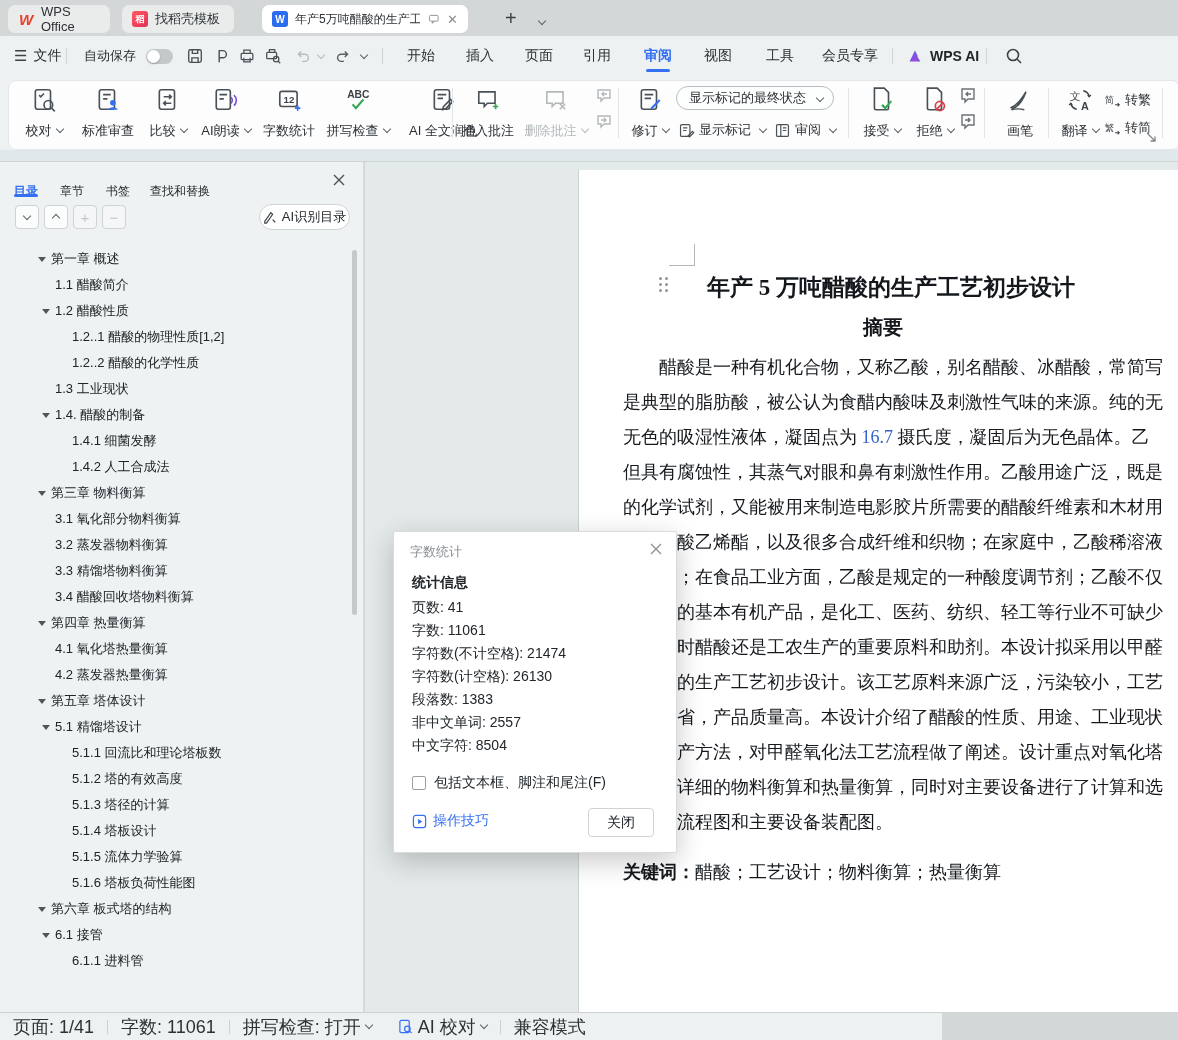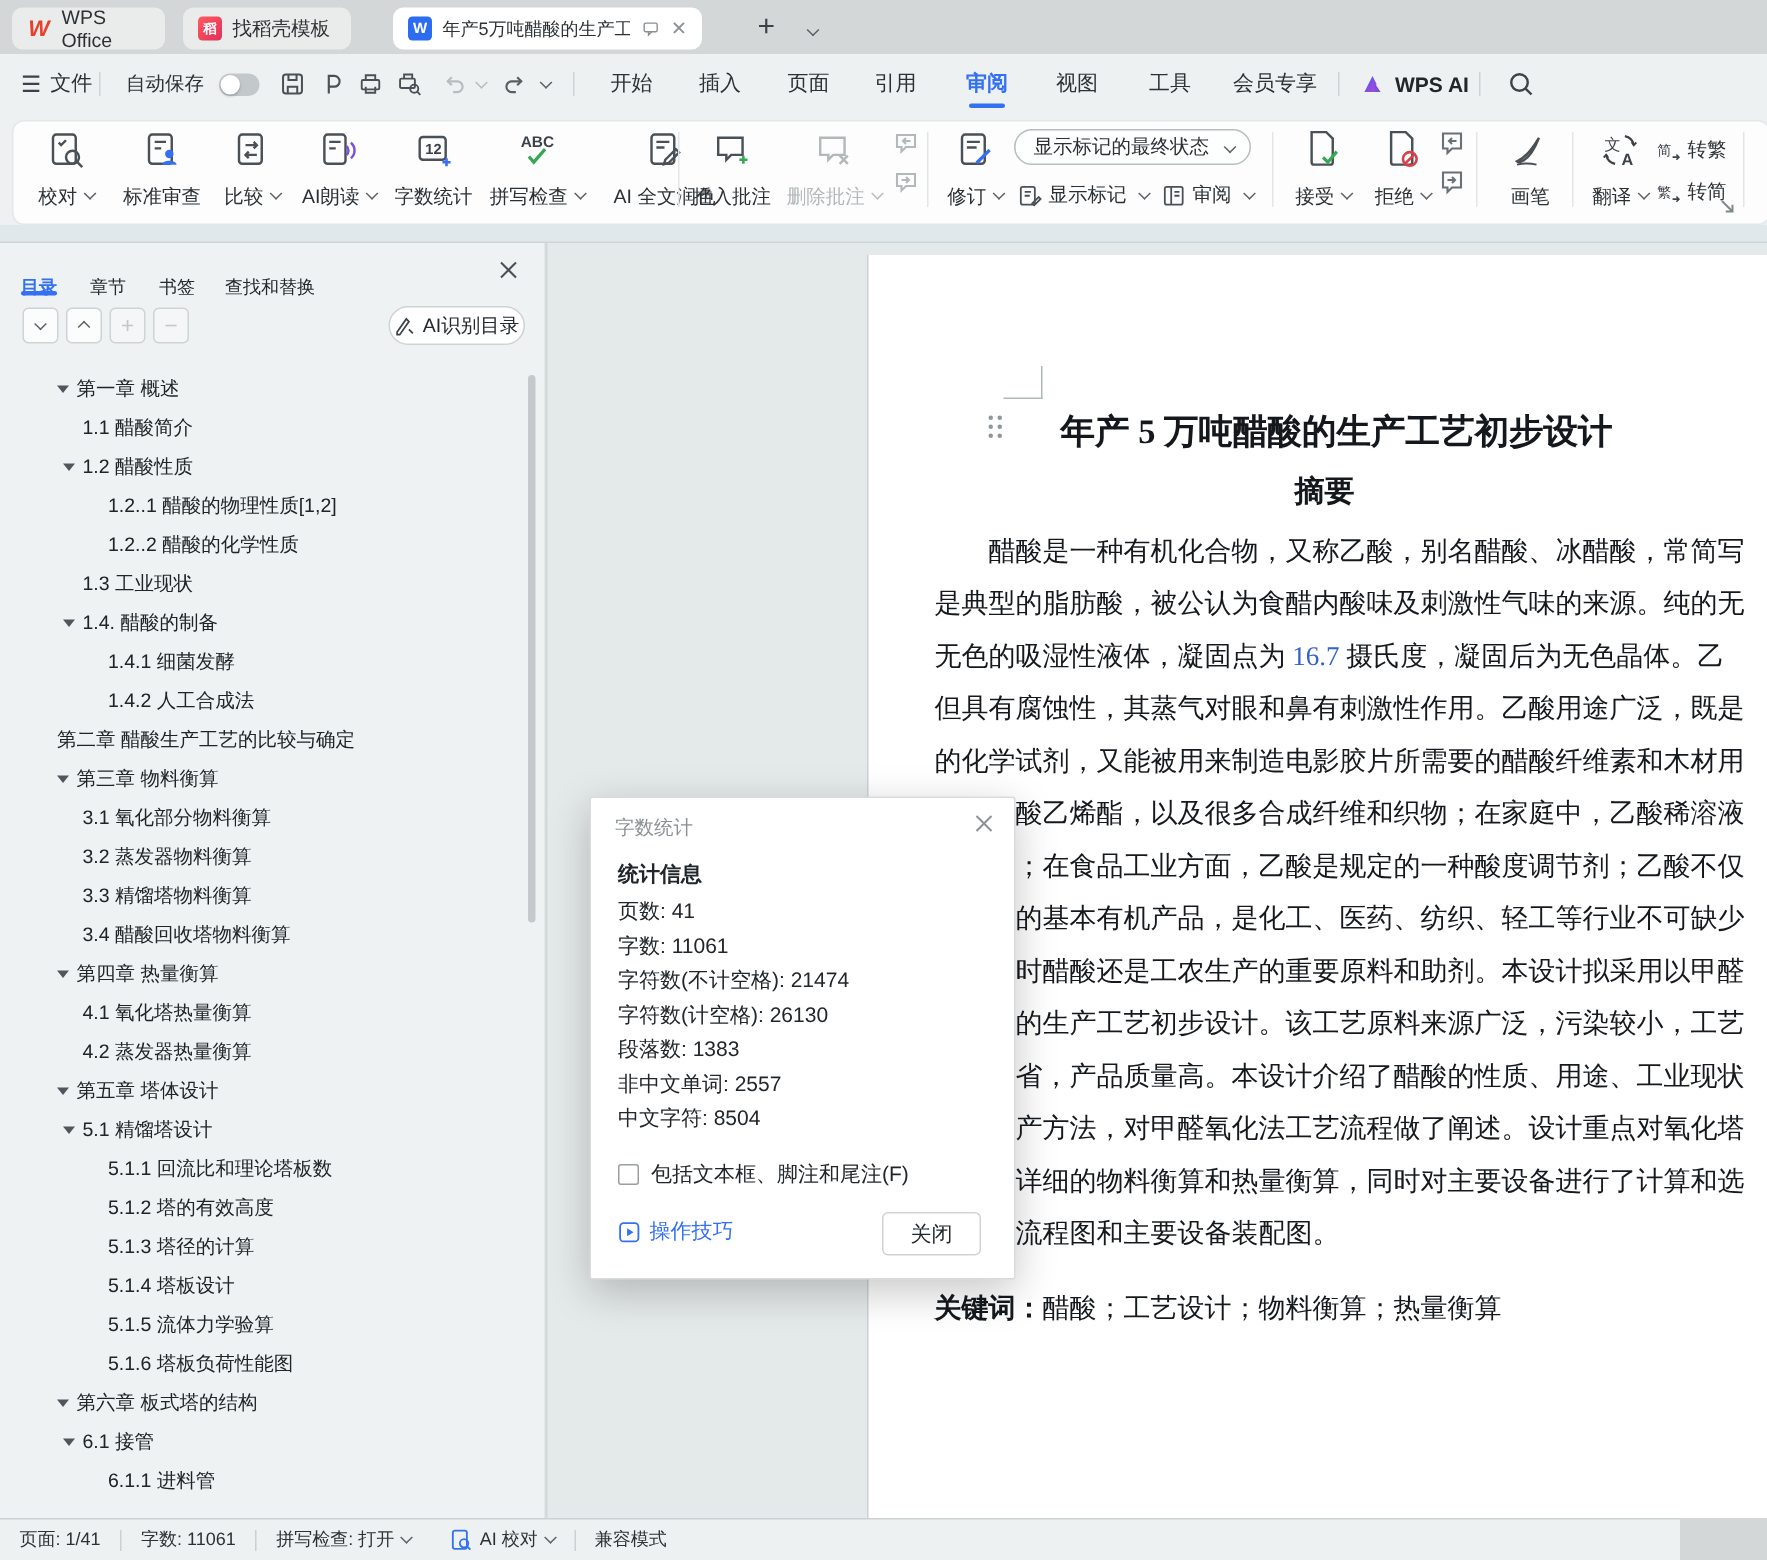--- a/index.html
+++ b/index.html
@@ -92,21 +92,21 @@
   .dlg-x { position:absolute; right:12px; top:9px; width:16px; height:16px; color:#8a9094; }
   .dlg-section { position:absolute; left:18px; top:42px; font-size:14px; font-weight:700; color:#21262a; }
   .dlg-stats { position:absolute; left:18px; top:64px; font-size:14px; color:#21262a; }
   .dlg-stats div { height:23px; line-height:23px; }
   .dlg-check { position:absolute; left:18px; top:242px; display:flex; align-items:center; gap:8px; font-size:14px; color:#21262a; }
   .cbox { width:14px; height:14px; border:1px solid #9aa0a2; border-radius:2px; background:#fff; flex:0 0 auto; }
   .dlg-tips { position:absolute; left:18px; top:280px; display:flex; align-items:center; gap:6px; font-size:14px; color:#3470f2; }
   .dlg-close { position:absolute; left:194px; top:276px; width:66px; height:29px; border:1px solid #cfd3d5; border-radius:4px; background:#fff; display:flex; align-items:center; justify-content:center; font-size:14px; color:#21262a; }
 
   
-  .statusbar { position:absolute; left:0; top:1012px; width:1120px; height:28px; background:#eef1f2; border-top:1px solid #ccd1d3; display:flex; align-items:center; font-size:12px; color:#2c3135; z-index:60; }
+  .statusbar { position:absolute; left:0; top:1012px; width:942px; height:28px; background:#eef1f2; border-top:1px solid #ccd1d3; display:flex; align-items:center; font-size:18px; color:#2c3135; z-index:60; }
   .statusbar .sit { display:flex; align-items:center; padding:0 13px; white-space:nowrap; }
   .sdiv { width:1px; height:14px; background:#ccd0d2; }
   .sbico { width:15px; height:15px; color:#3470f2; margin-right:5px; }
   svg { display:block; width:100%; height:100%; }
 </style>
 </head>
 <body>
 
 <div class="tabbar">
   <div class="wtab" style="left:8px;width:102px;">
@@ -535,23 +535,20 @@
         </div>
       <div class="toc-row l2">
           <i class="tri"></i>
           <span>1.4. 醋酸的制备</span>
         </div>
       <div class="toc-row l3">
           <span>1.4.1 细菌发酵</span>
         </div>
       <div class="toc-row l3">
           <span>1.4.2 人工合成法</span>
-        </div>
-      <div class="toc-row l1 na">
-          <span>第二章 醋酸生产工艺的比较与确定</span>
         </div>
       <div class="toc-row l1">
           <i class="tri"></i>
           <span>第三章 物料衡算</span>
         </div>
       <div class="toc-row l2 na">
           <span>3.1 氧化部分物料衡算</span>
         </div>
       <div class="toc-row l2 na">
           <span>3.2 蒸发器物料衡算</span>

